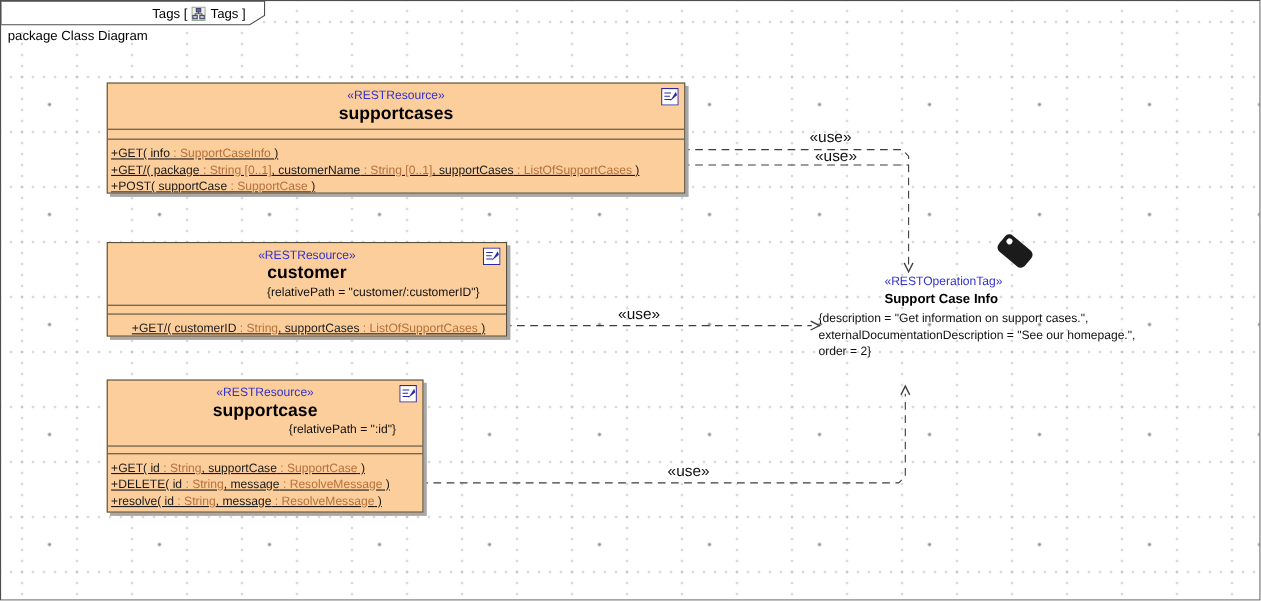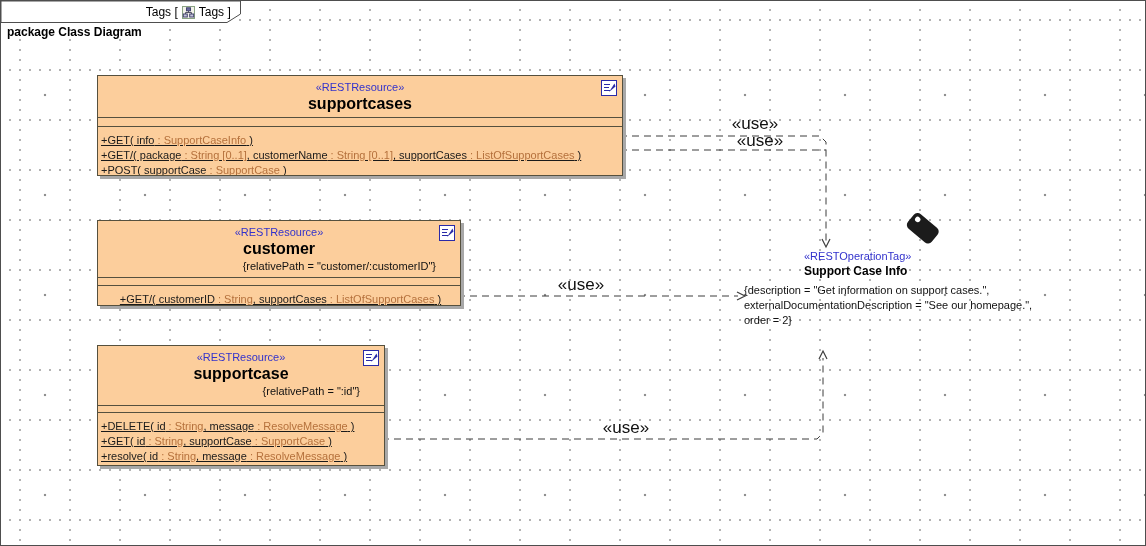--- a/index.html
+++ b/index.html
@@ -23,21 +23,21 @@
   .dep-arrow{fill:none;stroke:var(--connector,#3d3d3d);stroke-width:1.2;}
   .anchor-dot{fill:#fdfdf6;stroke:var(--connector,#3d3d3d);stroke-width:1;}
 
   
   #header-tab{position:absolute;left:0;top:0;width:242px;height:23px;}
   #header-text{
     position:absolute;left:6px;top:3px;height:16px;
     display:flex;align-items:center;gap:4px;
     font-size:12px;color:#000;white-space:nowrap;
   }
-  .hdr-bold{font-weight:bold;margin-top:40px;}
+  .hdr-bold{font-weight:normal;margin-top:40px;}
 
   
   .uml-class{
     position:absolute;box-sizing:border-box;
     background:var(--class-fill,#fcce9c);
     border:1px solid var(--class-border,#55503e);
     box-shadow:3px 3px 0 var(--shadow,#a8a8a8);
     margin-left:39px;
   }
   .cls-title{position:relative;text-align:center;box-sizing:border-box;padding-top:4px;overflow:hidden;}
@@ -53,21 +53,21 @@
   .op-row .t{color:var(--type-text,#b5713c);}
   .doc-icon{position:absolute;top:4px;right:5px;}
 
   
   #tag-header{position:absolute;left:803px;top:248px;width:240px;text-align:left;}
   .tag-stereotype{font-size:11px;line-height:14px;color:var(--stereotype-text,#3232cc);}
   .tag-name{font-size:12px;line-height:17px;font-weight:bold;color:#000;}
   #tag-values{position:absolute;left:743px;top:282px;font-size:11px;line-height:15px;color:#111;white-space:nowrap;}
 
   .use-label{
-    position:absolute;font-size:17px;color:#111;
+    position:absolute;font-size:14px;color:#111;
     transform:translateX(-50%);white-space:nowrap;line-height:12px;text-align:center;
   }
 </style>
 </head>
 <body>
 
 <div id="canvas">
 
   <svg id="connector-layer" xmlns="http://www.w3.org/2000/svg">
       <path d="M583,135 L819,135 L825,141 L825,240" class="dep-line"></path>
@@ -145,22 +145,22 @@
   <line x1="3" y1="7.5" x2="8" y2="7.5" stroke="#2a2aa8"></line>
   <line x1="3" y1="10.5" x2="9" y2="10.5" stroke="#2a2aa8"></line>
   <path d="M8,12 L13.5,3.5 L14.5,6.5 Z" fill="#2a2aa8"></path>
 </svg>
           <div class="cls-stereotype">«RESTResource»</div>
           <div class="cls-name">supportcase</div>
           <div class="cls-constraint">{relativePath = ":id"}</div>
         </div>
         <div class="cls-attrs" style="height: 7px;"></div>
         <div class="cls-ops" style="height: 53px;">
+          <div class="op-row"><span class="p">+GET( id</span><span class="t"> : String</span><span class="p">, supportCase</span><span class="t"> : SupportCase</span><span class="p"> )</span></div>
           <div class="op-row"><span class="p">+DELETE( id</span><span class="t"> : String</span><span class="p">, message</span><span class="t"> : ResolveMessage</span><span class="p"> )</span></div>
-          <div class="op-row"><span class="p">+GET( id</span><span class="t"> : String</span><span class="p">, supportCase</span><span class="t"> : SupportCase</span><span class="p"> )</span></div>
           <div class="op-row"><span class="p">+resolve( id</span><span class="t"> : String</span><span class="p">, message</span><span class="t"> : ResolveMessage</span><span class="p"> )</span></div>
         </div>
       </div>
     </div>
 
   <svg width="50" height="46" style="position:absolute;left:896px;top:205px;" viewBox="0 0 50 46" xmlns="http://www.w3.org/2000/svg">
     <g transform="translate(20,5) rotate(40)">
       <rect x="0" y="0" width="31" height="19" rx="5" fill="#1b1b1b"></rect>
       <circle cx="6" cy="6" r="2.7" fill="#ffffff"></circle>
     </g>

